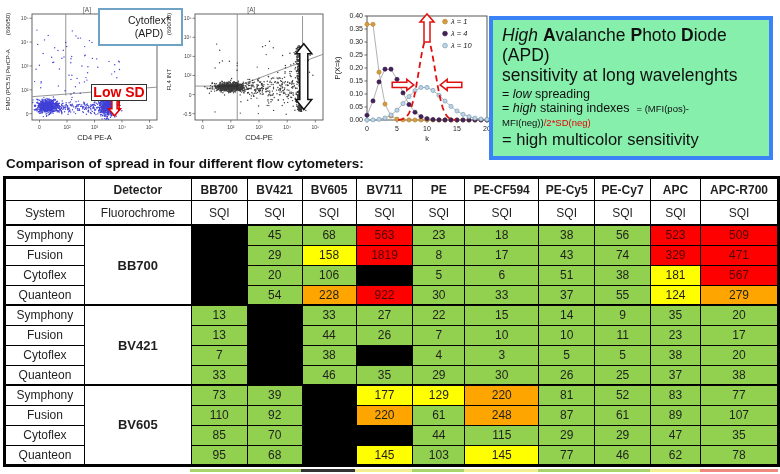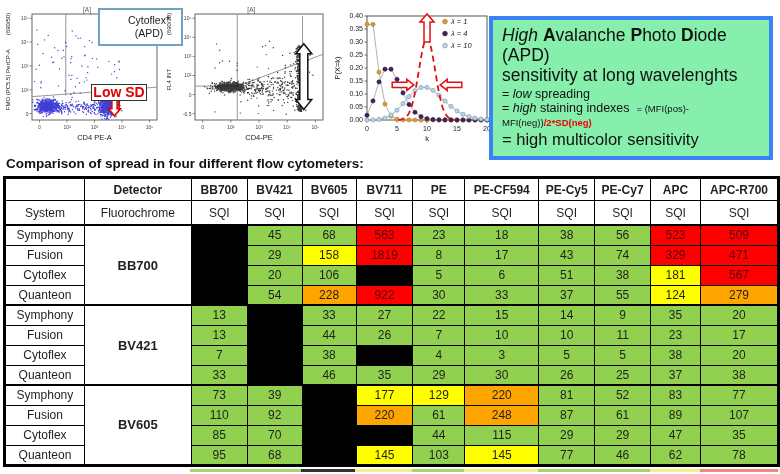--- a/index.html
+++ b/index.html
@@ -14,21 +14,21 @@
   .infobox{position:absolute;left:489px;top:16px;width:284px;box-sizing:border-box;
            border:4px solid #3b82f6;background:#86efac;padding:5px 9px 7px 9px;}
   .ib-l1{font-size:17.5px;line-height:1.15;}
   .ib-l2{font-size:17.5px;line-height:1.15;}
   .ib-l3{font-size:12.5px;margin-top:2px;}
   .ib-l4{font-size:12.5px;}
   .ib-l5{font-size:16.5px;margin-top:1px;}
   .it{font-style:italic;}
   .bd{font-weight:bold;}
   .formula{font-size:9.5px;}
-  .formula-red{font-size:9.5px;color:#ee0000;font-weight:bold;}
+  .formula-red{font-size:9.5px;color:#ee0000;font-weight:normal;}
   .table-title{position:absolute;left:6px;top:156px;font-size:13.5px;font-weight:600;color:#111;}
   .tablewrap{position:absolute;left:3px;top:176px;}
   #cmp{border-collapse:collapse;table-layout:fixed;border:3px solid #000;}
   #cmp th,#cmp td{border:1.6px solid #000;text-align:center;vertical-align:middle;
                   padding:0;overflow:hidden;white-space:nowrap;background:#fff;color:#1f1f1f;}
   #cmp thead tr.h1 th{height:21px;font-size:12px;font-weight:bold;margin-top:40px;}
   #cmp thead tr.h2 th{height:23px;font-size:12px;font-weight:normal;}
   #cmp thead th.sys{font-size:15px;font-weight:bold;}
   #cmp tbody tr{height:20px;}
   #cmp tbody td{font-size:12px;}

